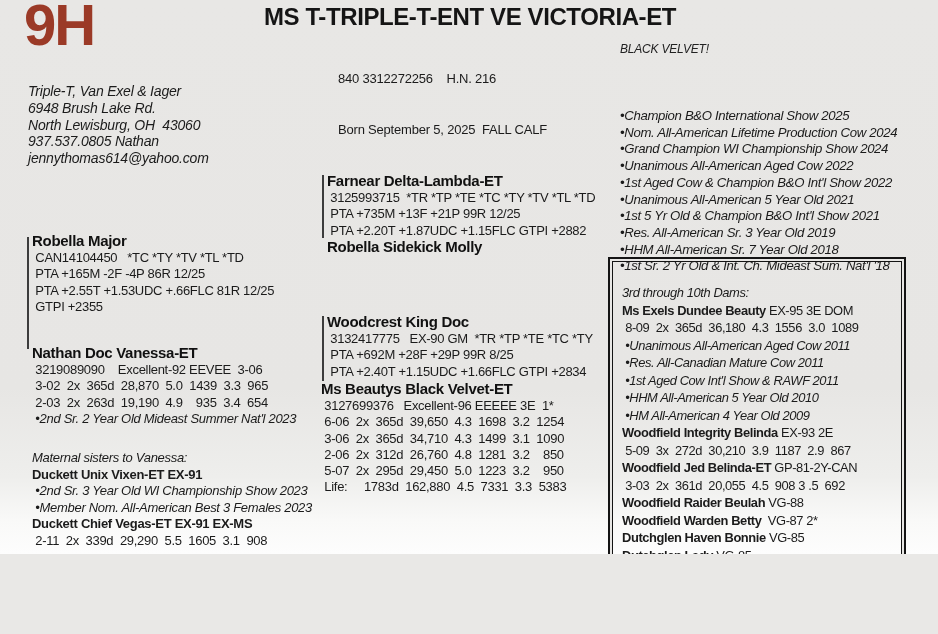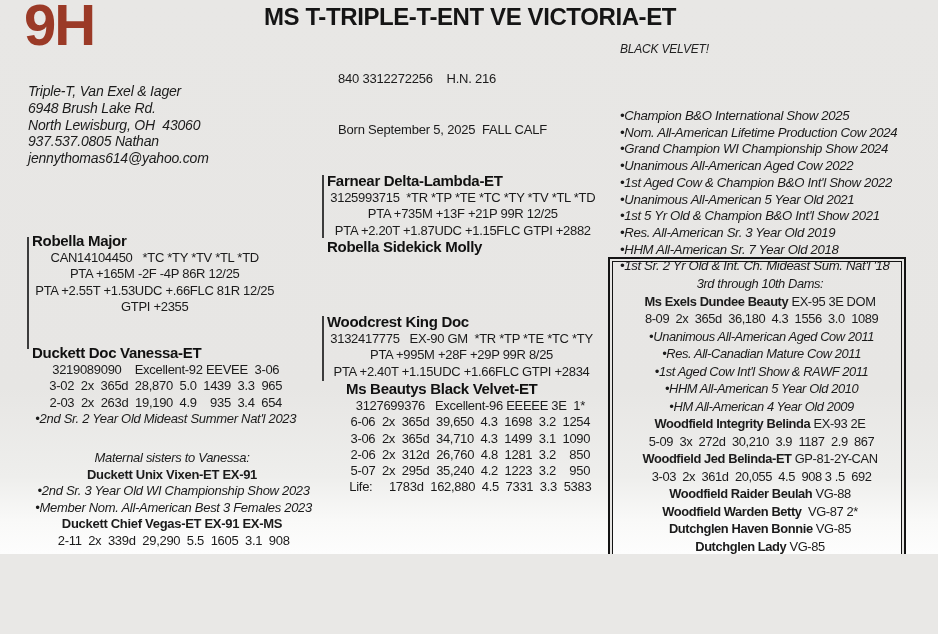--- a/index.html
+++ b/index.html
@@ -18,34 +18,34 @@
     font-size:58px;font-weight:700;letter-spacing:-2px;line-height:1;
     color:#9b3a27;
   }
   .title{
     font-size:24px;font-weight:700;letter-spacing:-0.4px;text-align:center;
     color:#151515;
   }
   .reg{font-size:13px;line-height:17px;letter-spacing:-0.2px;white-space:pre;}
   .owner{font-size:14px;font-style:italic;line-height:16.8px;letter-spacing:-0.2px;}
   .bname{font-size:15px;font-weight:700;letter-spacing:-0.3px;line-height:18px;color:#111;}
-  .lines{font-size:13px;line-height:16.3px;letter-spacing:-0.3px;text-align:center;}
+  .lines{font-size:13px;line-height:16.3px;letter-spacing:-0.3px;}
   .ln{white-space:pre;}
   .s-b{font-weight:700;}
   .s-i{font-style:italic;}
   .s-p{}
   .ln span.suffix{font-weight:400;}
   .vline{width:2px;background:#3c3c3c;}
   .bv-head{font-size:12px;font-style:italic;letter-spacing:-0.2px;color:#222;}
   .bv-list{font-size:13.2px;font-style:italic;line-height:16.7px;letter-spacing:-0.35px;}
   .dams{
     width:298px;height:340px;box-sizing:border-box;
     border:2px solid #141414;
     box-shadow:inset 0 0 0 2px #e8e7e5, inset 0 0 0 3px #141414;
-    padding:16px 6px 0 12px;
+    padding:25px 6px 0 12px;
   }
   .dams .lines{font-size:12.9px;line-height:17.5px;letter-spacing:-0.4px;}
 </style>
 </head>
 <body>
 
 <div class="page">
 
   <div class="abs lot" style="left:24px;top:-4px;">9H</div>
 
@@ -72,21 +72,21 @@
     <div class="bname">Robella Major</div>
     <div class="lines">
         <div class="ln s-p"><span> CAN14104450   *TC *TY *TV *TL *TD</span></div>
         <div class="ln s-p"><span> PTA +165M -2F -4P 86R 12/25</span></div>
         <div class="ln s-p"><span> PTA +2.55T +1.53UDC +.66FLC 81R 12/25</span></div>
         <div class="ln s-p"><span> GTPI +2355</span></div>
       </div>
   </div>
 
   <div class="abs" style="left:32px;top:344px;">
-    <div class="bname">Duckett Doc Vanessa-ET</div>
+    <div class="bname">Nathan Doc Vanessa-ET</div>
     <div class="lines">
         <div class="ln s-p"><span> 3219089090    Excellent-92 EEVEE  3-06</span></div>
         <div class="ln s-p"><span> 3-02  2x  365d  28,870  5.0  1439  3.3  965</span></div>
         <div class="ln s-p"><span> 2-03  2x  263d  19,190  4.9    935  3.4  654</span></div>
         <div class="ln s-i"><span> •2nd Sr. 2 Year Old Mideast Summer Nat'l 2023</span></div>
       </div>
   </div>
 
   <div class="abs lines" style="left:32px;top:450px;line-height:16.5px;">
       <div class="ln s-i"><span>Maternal sisters to Vanessa:</span></div>
@@ -107,33 +107,33 @@
   </div>
 
   <div class="abs" style="left:327px;top:238px;">
     <div class="bname">Robella Sidekick Molly</div>
   </div>
 
   <div class="abs" style="left:327px;top:313px;">
     <div class="bname">Woodcrest King Doc</div>
     <div class="lines">
         <div class="ln s-p"><span> 3132417775   EX-90 GM  *TR *TP *TE *TC *TY</span></div>
-        <div class="ln s-p"><span> PTA +995M +28F +29P 99R 8/25</span></div>
+        <div class="ln s-p"><span> PTA +692M +28F +29P 99R 8/25</span></div>
         <div class="ln s-p"><span> PTA +2.40T +1.15UDC +1.66FLC GTPI +2834</span></div>
       </div>
   </div>
 
-  <div class="abs" style="left:346px;top:380px;">
+  <div class="abs" style="left:321px;top:380px;">
     <div class="bname">Ms Beautys Black Velvet-ET</div>
     <div class="lines">
         <div class="ln s-p"><span> 3127699376   Excellent-96 EEEEE 3E  1*</span></div>
         <div class="ln s-p"><span> 6-06  2x  365d  39,650  4.3  1698  3.2  1254</span></div>
         <div class="ln s-p"><span> 3-06  2x  365d  34,710  4.3  1499  3.1  1090</span></div>
         <div class="ln s-p"><span> 2-06  2x  312d  26,760  4.8  1281  3.2    850</span></div>
-        <div class="ln s-p"><span> 5-07  2x  295d  35,240  4.2  1223  3.2    950</span></div>
+        <div class="ln s-p"><span> 5-07  2x  295d  29,450  5.0  1223  3.2    950</span></div>
         <div class="ln s-p"><span> Life:     1783d  162,880  4.5  7331  3.3  5383</span></div>
       </div>
   </div>
 
   <div class="abs bv-head" style="left:620px;top:42px;">BLACK VELVET!</div>
 
   <div class="abs bv-list" style="left:620px;top:60px;margin-top:48px;">
       <div class="ln s-i"><span>•Champion B&amp;O International Show 2025</span></div>
       <div class="ln s-i"><span>•Nom. All-American Lifetime Production Cow 2024</span></div>
       <div class="ln s-i"><span>•Grand Champion WI Championship Show 2024</span></div>

